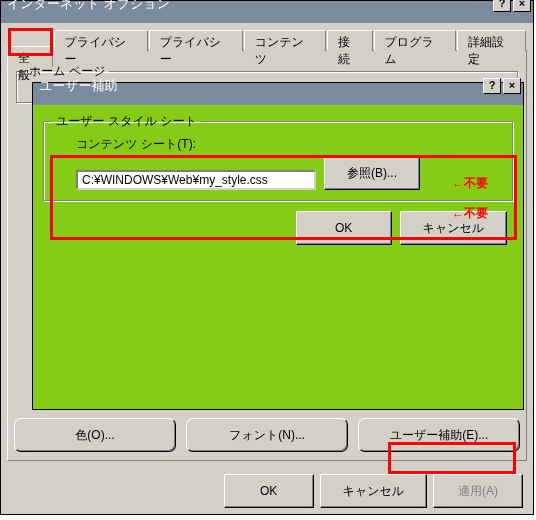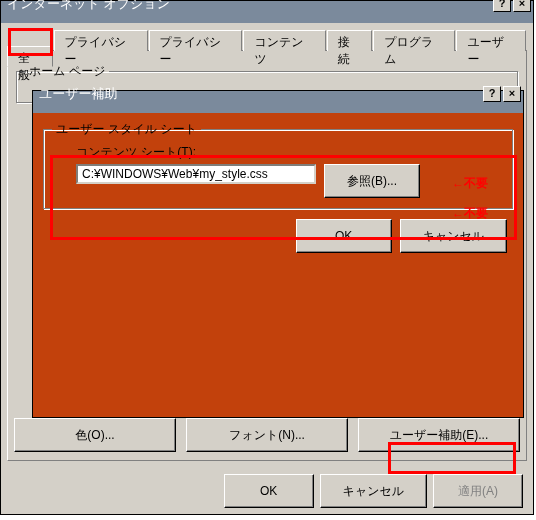--- a/index.html
+++ b/index.html
@@ -88,24 +88,24 @@
     padding: 6px 8px 10px 8px;
     position: relative;
   }
   fieldset.groove {
     border: 1px solid #808080;
     box-shadow: inset 1px 1px 0 #fff, 1px 1px 0 #fff;
   }
   legend { padding: 0 4px; }
   .inner-window {
     position: absolute;
-    left: 32px; top: 90px;
+    left: 32px; top: 82px;
     width: 492px;
     height: 328px;
-    background: #c2410c;
+    background: #84cc16;
     border: 1px solid #000;
     z-index: 10;
   }
   .inner-body { padding: 4px 10px; }
   .chkrow { margin: 4px 0 6px 16px; display: flex; align-items: center; }
   .chkrow input { margin-right: 6px; }
   .chkrow label { white-space: nowrap; }
   .txtfield {
     width: 240px; height: 20px;
     border: 2px inset #d4d0c8;
@@ -125,21 +125,21 @@
     cursor: pointer;
     font-size: 12px;
     font-family: inherit;
   }
   .bottom-buttons {
     position: absolute;
     left: 6px; right: 6px; bottom: 8px;
     display: flex;
     gap: 10px;
   }
-  .bottom-buttons .btn { flex: 1; }
+  .bottom-buttons .btn { flex: 1; border-radius: 7px; }
   .main-ok-row {
     position: absolute;
     right: 10px; bottom: 6px;
     display: flex; gap: 6px;
   }
   
   .hl {
     position: absolute;
     border: 3px solid #ff0000;
     pointer-events: none;
@@ -170,21 +170,21 @@
     <div class="titlebar-btn">×</div>
   </div>
 
   <div class="tabs">
     <div class="tab active">全般</div>
     <div class="tab">プライバシー</div>
     <div class="tab">プライバシー</div>
     <div class="tab">コンテンツ</div>
     <div class="tab">接続</div>
     <div class="tab">プログラム</div>
-    <div class="tab">ユーザー</div>
+    <div class="tab">詳細設定</div>
   </div>
 
   <div class="panel">
     <fieldset class="groove" style="height:40px;">
       <legend>ホーム ページ</legend>
     </fieldset>
 
     <div class="bottom-buttons">
       <button class="btn">色(O)...</button>
       <button class="btn">フォント(N)...</button>
@@ -204,21 +204,21 @@
     <span class="titlebar-text">ユーザー補助</span>
     <div class="titlebar-btn">?</div>
     <div class="titlebar-btn">×</div>
   </div>
   <div class="inner-body">
 
     <fieldset class="groove">
       <legend>ユーザー スタイル シート</legend>
       <div style="margin-left:24px">
         <div style="margin-bottom:3px">コンテンツ シート(T):</div>
-        <div style="display:flex;gap:8px;align-items:flex-start">
+        <div style="display:flex;gap:8px;align-items:flex-end">
           <input class="txtfield" type="text" value="C:¥WINDOWS¥Web¥my_style.css" style="">
           <button class="btn">参照(B)...</button>
         </div>
       </div>
     </fieldset>
 
     <div class="inner-ok-row">
       <button class="btn" style="min-width:96px">OK</button>
       <button class="btn" style="min-width:96px">キャンセル</button>
     </div>

